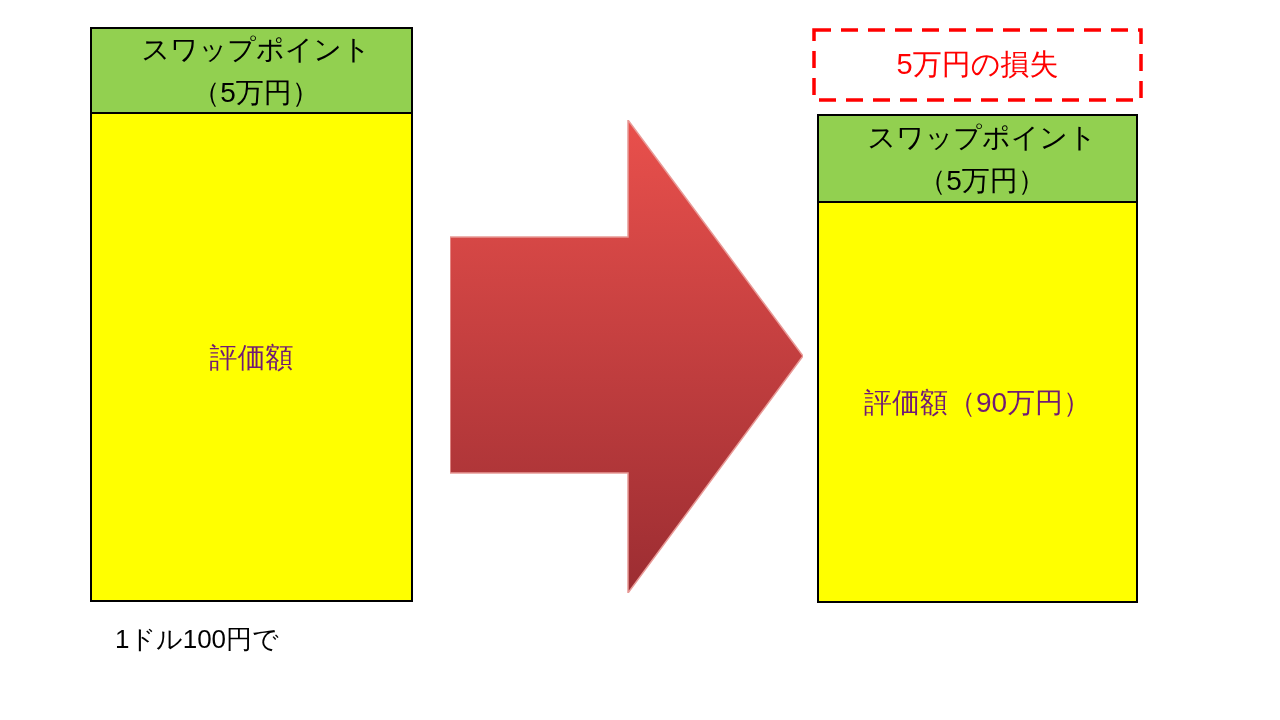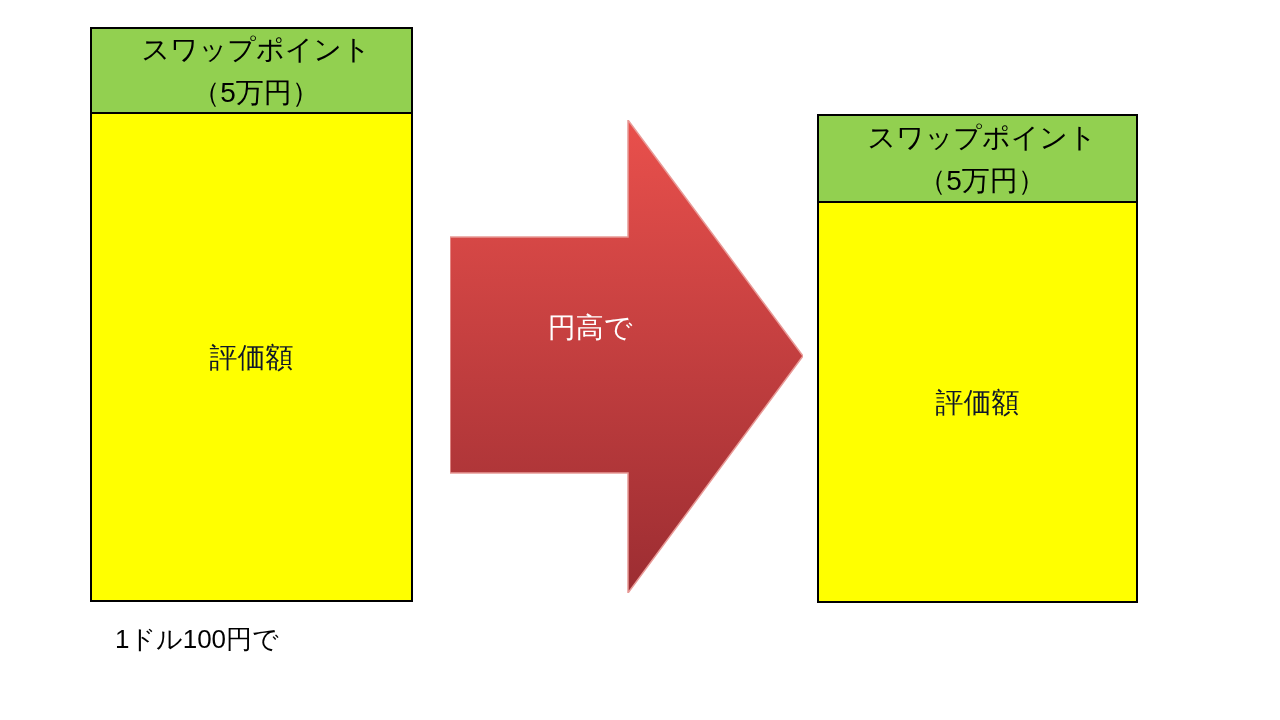--- a/index.html
+++ b/index.html
@@ -42,21 +42,21 @@
   .bar-left  .swap-header { height: 85px; }
   .bar-right .swap-header { height: 87px; }
   .valuation-body {
     background: #ffff00;
     flex: 1 1 auto;
     display: flex;
     flex-direction: row;
     align-items: center;
     justify-content: center;
     text-align: center;
-    color: #0f172a;
+    color: #701a75;
     font-size: 28px;
     line-height: 47px;
   }
   .arrow-svg {
     position: absolute;
     left: 450px;
     top: 120px;
     width: 353px;
     height: 473px;
   }
@@ -120,31 +120,37 @@
   <svg class="arrow-svg" viewBox="0 0 353 473" xmlns="http://www.w3.org/2000/svg" aria-hidden="true">
     <defs>
       <linearGradient id="arrowGrad" x1="0" y1="0" x2="0" y2="1">
         <stop offset="0" stop-color="#E9504C"></stop>
         <stop offset="1" stop-color="#9C2D32"></stop>
       </linearGradient>
     </defs>
     <polygon points="0,117 178,117 178,0 353,236 178,473 178,353 0,353" fill="url(#arrowGrad)" stroke="#e89a97" stroke-width="1.5"></polygon>
   </svg>
   <div class="arrow-label">
-    <div>円高で</div>
   </div>
 
+  <div class="loss-box">
+    <svg viewBox="0 0 331 74" xmlns="http://www.w3.org/2000/svg" aria-hidden="true">
+      <rect x="2" y="2" width="327" height="70" fill="none" stroke="#FF0000" stroke-width="3.5" stroke-dasharray="17 10"></rect>
+    </svg>
+    <div class="loss-label">5万円の損失</div>
+  </div>
 
   <div class="bar bar-right">
     <div class="swap-header">
       <span>スワップポイント</span>
       <span>（5万円）</span>
     </div>
     <div class="valuation-body">
       <span>評価額</span>
+      <span>（90万円）</span>
     </div>
   </div>
 
   <div class="caption">
     <div>1ドル100円で</div>
   </div>
 
 </div>
 
 </body></html>

